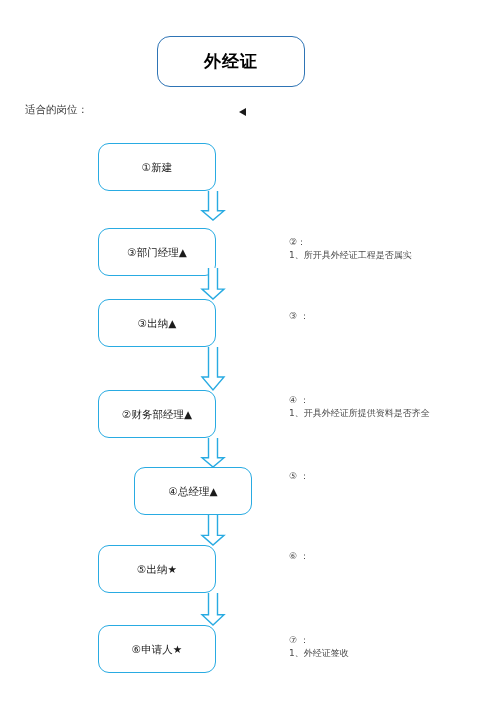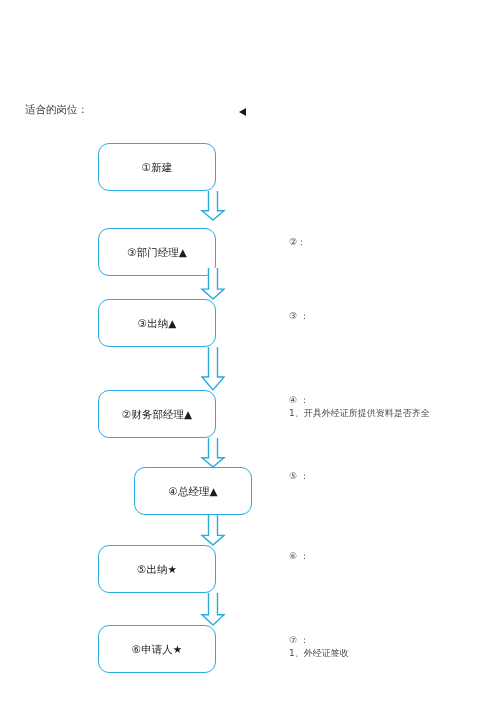--- a/index.html
+++ b/index.html
@@ -117,20 +117,23 @@
     font-size: 9px;
     display: block;
     white-space: nowrap;
   }
 </style>
 </head>
 <body>
 
 <div id="page-root">
 
+  <div class="title-box">
+    <span class="title-text">外经证</span>
+  </div>
 
   <div class="caption">适合的岗位：</div>
   <div class="caption-marker"></div>
 
   <div id="flow-layer">
       <div class="node" style="top: 143px;">
         <span class="node-text">①新建</span>
       </div>
       <div class="node" style="top: 220px; margin-top: 8px;">
         <span class="node-text">③部门经理▲</span>
@@ -178,20 +181,21 @@
       <div class="connector" style="top: 593px; height: 32px;">
         <svg viewBox="0 0 40 32" preserveAspectRatio="none" xmlns="http://www.w3.org/2000/svg">
           <polyline points="15.5,0 15.5,21.759999999999998 9,21.759999999999998 20,32 31,21.759999999999998 24.5,21.759999999999998 24.5,0" fill="#ffffff" stroke="#29ABE2" stroke-width="1.4" stroke-linejoin="miter" vector-effect="non-scaling-stroke"></polyline>
         </svg>
       </div>
     </div>
 
   <div id="notes-layer">
       <div class="note" style="top: 236px;">
         <span class="note-head">②：</span>
+        <span class="note-body">1、所开具外经证工程是否属实</span>
       </div>
       <div class="note" style="top: 310px;">
         <span class="note-head">③ ：</span>
       </div>
       <div class="note" style="top: 394px;">
         <span class="note-head">④ ：</span>
         <span class="note-body">1、开具外经证所提供资料是否齐全</span>
       </div>
       <div class="note" style="top: 470px;">
         <span class="note-head">⑤ ：</span>

